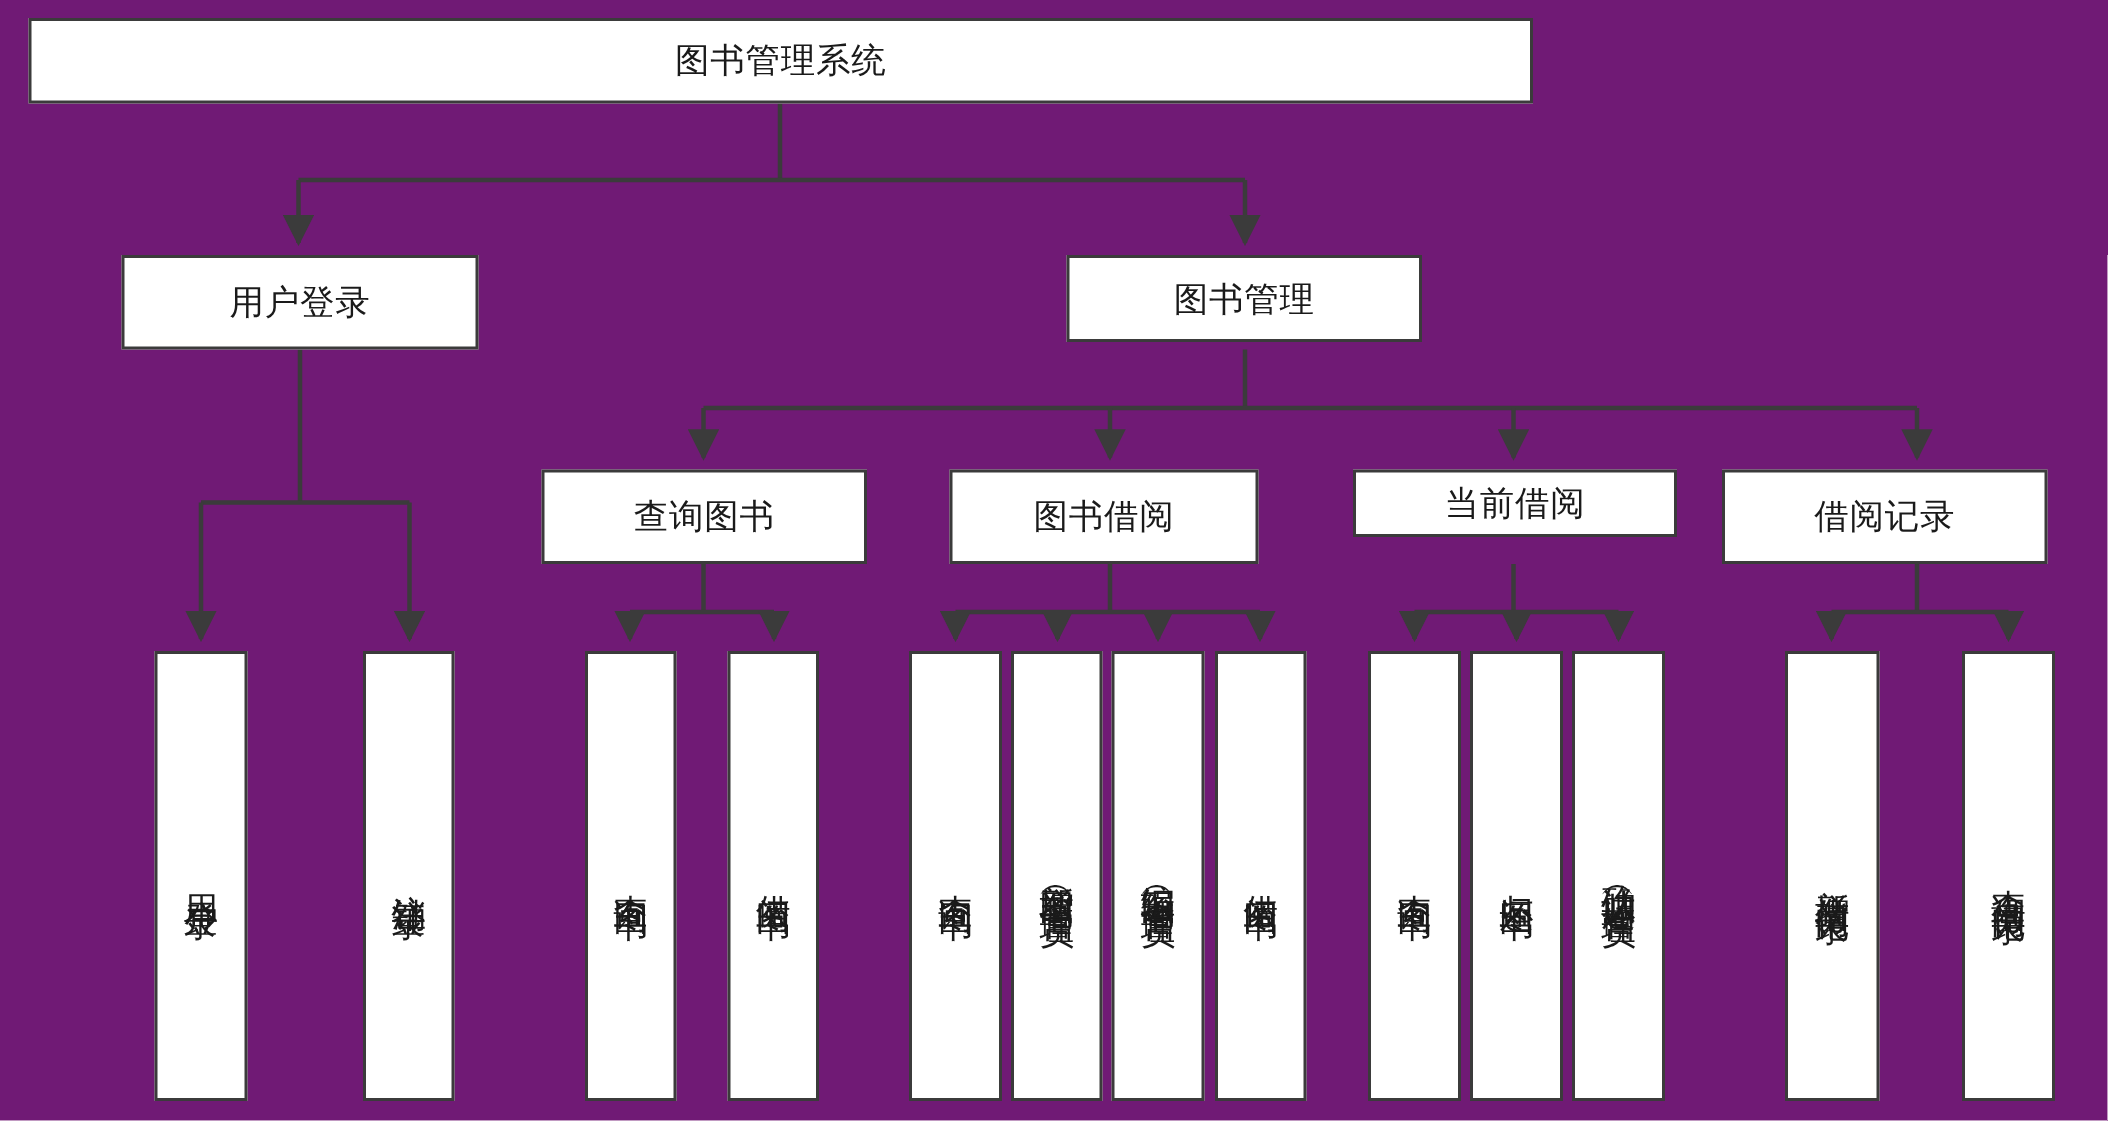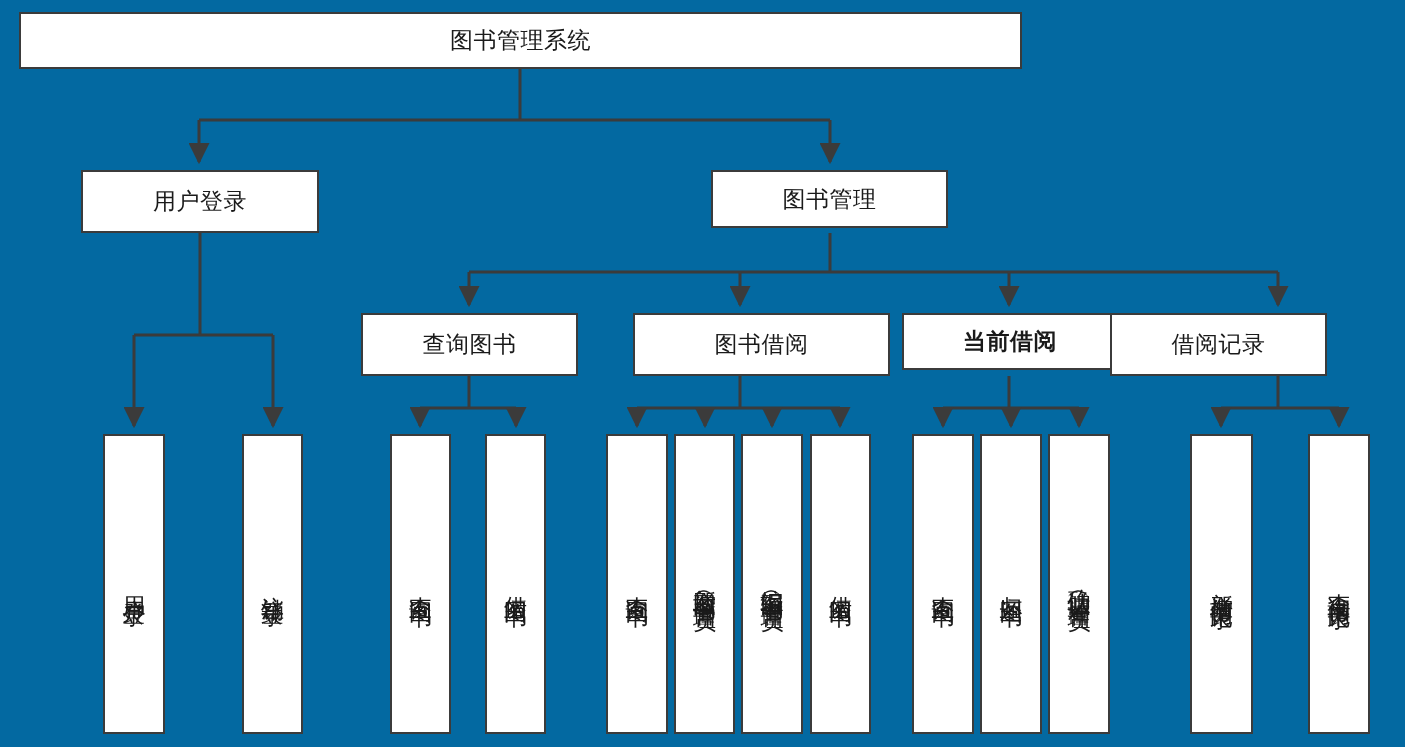--- a/index.html
+++ b/index.html
@@ -7,21 +7,21 @@
     padding: 0;
     background: #ffffff;
   }
   body {
     font-family: "Liberation Sans", "DejaVu Sans", sans-serif;
   }
   #canvas {
     position: relative;
     width: 1405px;
     height: 747px;
-    background: #0369a1;
+    background: #701a75;
     overflow: hidden;
   }
   #edges {
     position: absolute;
     left: 0;
     top: 0;
     width: 1405px;
     height: 747px;
   }
   .node {
@@ -122,27 +122,27 @@
   <div class="node h" id="node-l2-0" style="left: 81px; top: 170px; width: 238px; height: 63px;">
     <span>用户登录</span>
   </div>
   <div class="node h" id="node-l2-1" style="left: 711px; top: 170px; width: 237px; height: 58px;">
     <span>图书管理</span>
   </div>
 
   <div class="node h" id="node-l3-0" style="left: 361px; top: 313px; width: 217px; height: 63px;">
     <span>查询图书</span>
   </div>
-  <div class="node h" id="node-l3-1" style="left: 633px; top: 313px; width: 257px; height: 63px;">
+  <div class="node h" id="node-l3-1" style="left: 633px; top: 313px; width: 206px; height: 63px;">
     <span>图书借阅</span>
   </div>
-  <div class="node h" id="node-l3-2" style="left: 902px; top: 313px; width: 216px; height: 57px; font-weight: bold;">
+  <div class="node h" id="node-l3-2" style="left: 902px; top: 313px; width: 216px; height: 45px;">
     <span>当前借阅</span>
   </div>
-  <div class="node h" id="node-l3-3" style="left: 1110px; top: 313px; width: 217px; height: 63px;">
+  <div class="node h" id="node-l3-3" style="left: 1148px; top: 313px; width: 217px; height: 63px;">
     <span>借阅记录</span>
   </div>
 
   <div class="node v" id="node-leaf-0" style="left: 103px; top: 434px; width: 62px; height: 300px;">
     <span class="vtext">用户登录</span>
   </div>
   <div class="node v" id="node-leaf-1" style="left: 242px; top: 434px; width: 61px; height: 300px;">
     <span class="vtext">注销登录</span>
   </div>
   <div class="node v" id="node-leaf-2" style="left: 390px; top: 434px; width: 61px; height: 300px;">

